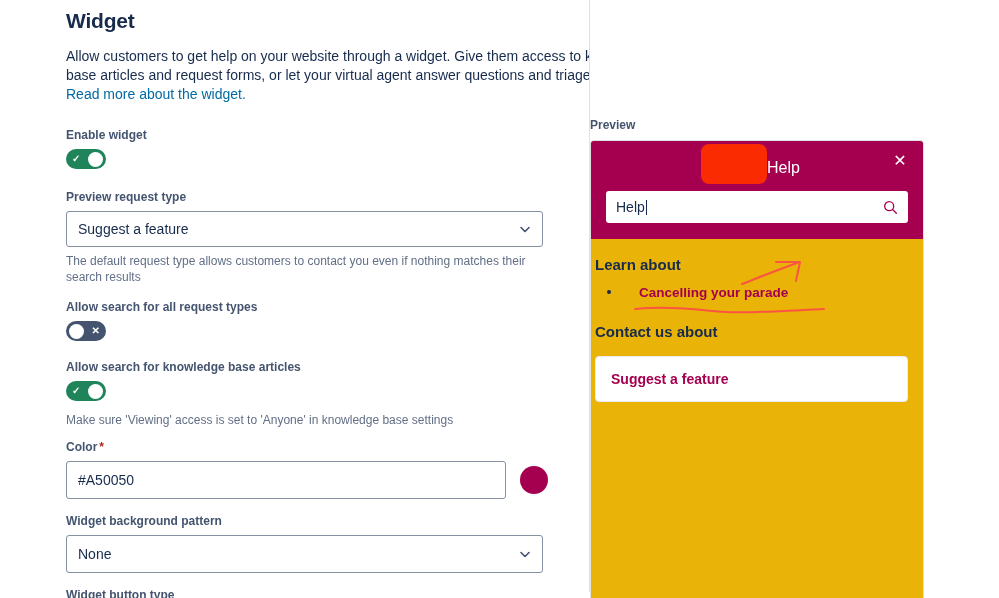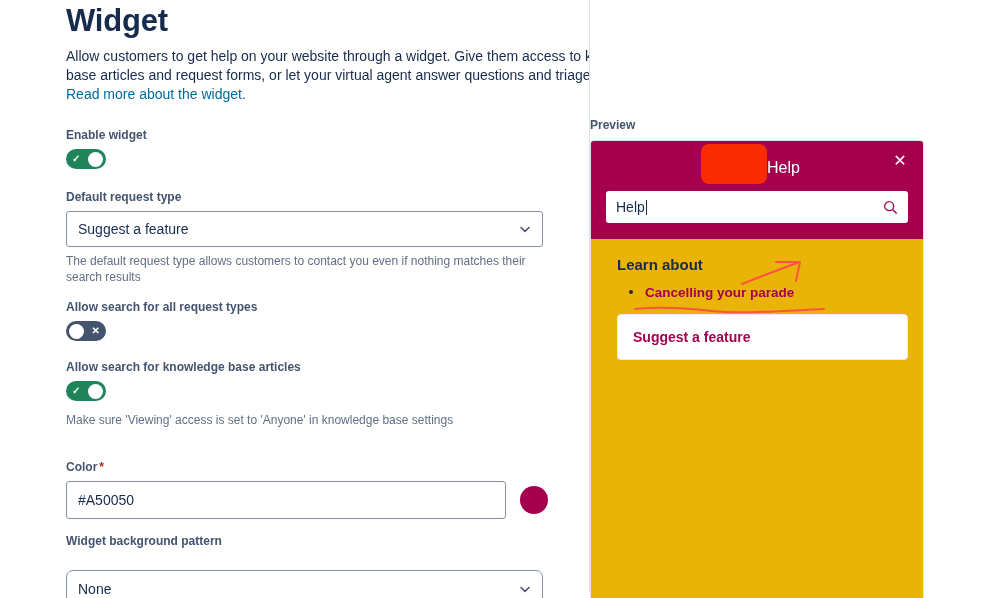--- a/index.html
+++ b/index.html
@@ -25,21 +25,21 @@
 
   
   #settings-col {
     position: absolute;
     left: 66px;
     top: 0;
     width: 500px;
   }
 
   #page-title {
-    font-size: 31px;
+    font-size: 21px;
     font-weight: 700;
     color: #172b4d;
     letter-spacing: -0.2px;
     margin: 0;
     padding-top: 6px;
     line-height: 30px;
   }
 
   #page-desc {
     font-size: 14px;
@@ -225,34 +225,34 @@
   #widget-search .caret {
     display: inline-block;
     width: 1px;
     height: 15px;
     background: #172b4d;
     vertical-align: -3px;
     margin-left: 1px;
   }
 
   #widget-body {
-    padding: 16px 15px 0 26px;
+    padding: 16px 15px 0 4px;
     position: relative;
   }
   .wsec-title {
     font-size: 15px;
     font-weight: 700;
     color: #172b4d;
     line-height: 20px;
   }
   .wlist { margin: 10px 0 0 0; padding: 0; list-style: none; }
   .wlist li {
     display: flex;
     align-items: baseline;
-    gap: 12px;
+    gap: 28px;
     padding-left: 12px;
   }
   .wbullet {
     width: 4px; height: 4px; border-radius: 50%;
     background: #172b4d;
     flex: 0 0 auto;
     transform: translateY(-3px);
   }
   .wresult {
     font-size: 13.5px;
@@ -314,21 +314,21 @@
       <div class="field-label">Enable widget</div>
       <div style="margin-top:6px;">
         <span class="toggle on">
           <span class="glyph">✓</span>
           <span class="knob"></span>
         </span>
       </div>
     </div>
 
     <div style="margin-top:16px;">
-      <div class="field-label">Default request type</div>
+      <div class="field-label">Preview request type</div>
       <div class="select-box" style="margin-top:6px; width:477px;">
         <span class="val">Suggest a feature</span>
         <svg class="chev" viewBox="0 0 12 12">
             <path d="M2 4.5 L6 8.5 L10 4.5" fill="none" stroke="#42526e" stroke-width="1.6" stroke-linecap="round" stroke-linejoin="round"></path>
           </svg>
       </div>
       <div class="help-text" style="margin-top:6px; width:470px;">The default request type allows customers to contact you even if nothing matches their search results</div>
     </div>
 
     <div style="margin-top:14px;">
@@ -345,35 +345,35 @@
       <div class="field-label">Allow search for knowledge base articles</div>
       <div style="margin-top:6px;">
         <span class="toggle on">
           <span class="glyph">✓</span>
           <span class="knob"></span>
         </span>
       </div>
       <div class="help-text" style="margin-top:7px;">Make sure 'Viewing' access is set to 'Anyone' in knowledge base settings</div>
     </div>
 
-    <div style="margin-top:31px;">
+    <div style="margin-top:11px;">
       <div class="field-label">
         <span>Color</span><span class="req-star">*</span>
       </div>
       <div class="color-row" style="margin-top:6px;">
         <div class="text-box" style="width:440px; height:38px;">
           <span class="val">#A50050</span>
         </div>
         <div class="color-dot" id="color-swatch" style="background: rgb(165, 0, 80);"></div>
       </div>
     </div>
 
     <div style="margin-top:14px;">
       <div class="field-label">Widget background pattern</div>
-      <div class="select-box" style="margin-top:21px; width:477px; height:38px;border-radius:7px;">
+      <div class="select-box" style="margin-top:6px; width:477px; height:38px;">
         <span class="val">None</span>
         <svg class="chev" viewBox="0 0 12 12">
             <path d="M2 4.5 L6 8.5 L10 4.5" fill="none" stroke="#42526e" stroke-width="1.6" stroke-linecap="round" stroke-linejoin="round"></path>
           </svg>
       </div>
     </div>
 
     <div style="margin-top:14px;">
       <div class="field-label">Widget button type</div>
 
@@ -403,20 +403,21 @@
 
       <div id="widget-body">
         <div class="wsec-title">Learn about</div>
         <ul class="wlist">
           <li>
             <span class="wbullet"></span>
             <span class="wresult">Cancelling your parade</span>
           </li>
         </ul>
 
+        <div class="wsec-title" style="margin-top:22px;">Contact us about</div>
 
         <div id="contact-card">
           <span class="clabel">Suggest a feature</span>
         </div>
       </div>
 
     </div>
   </div>
 
   <svg id="annot" viewBox="0 0 999 598">

